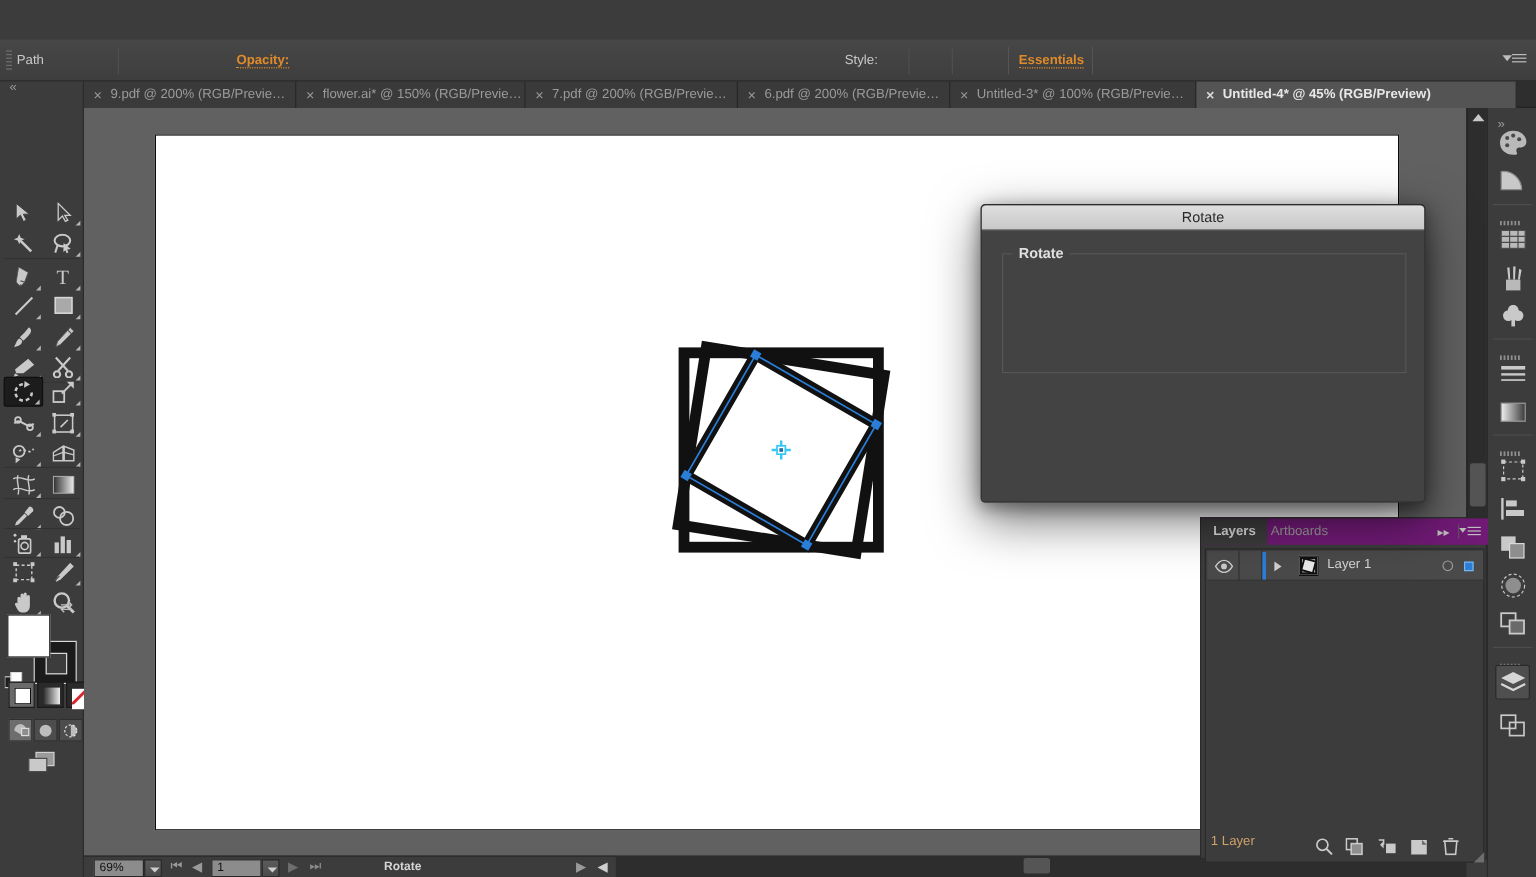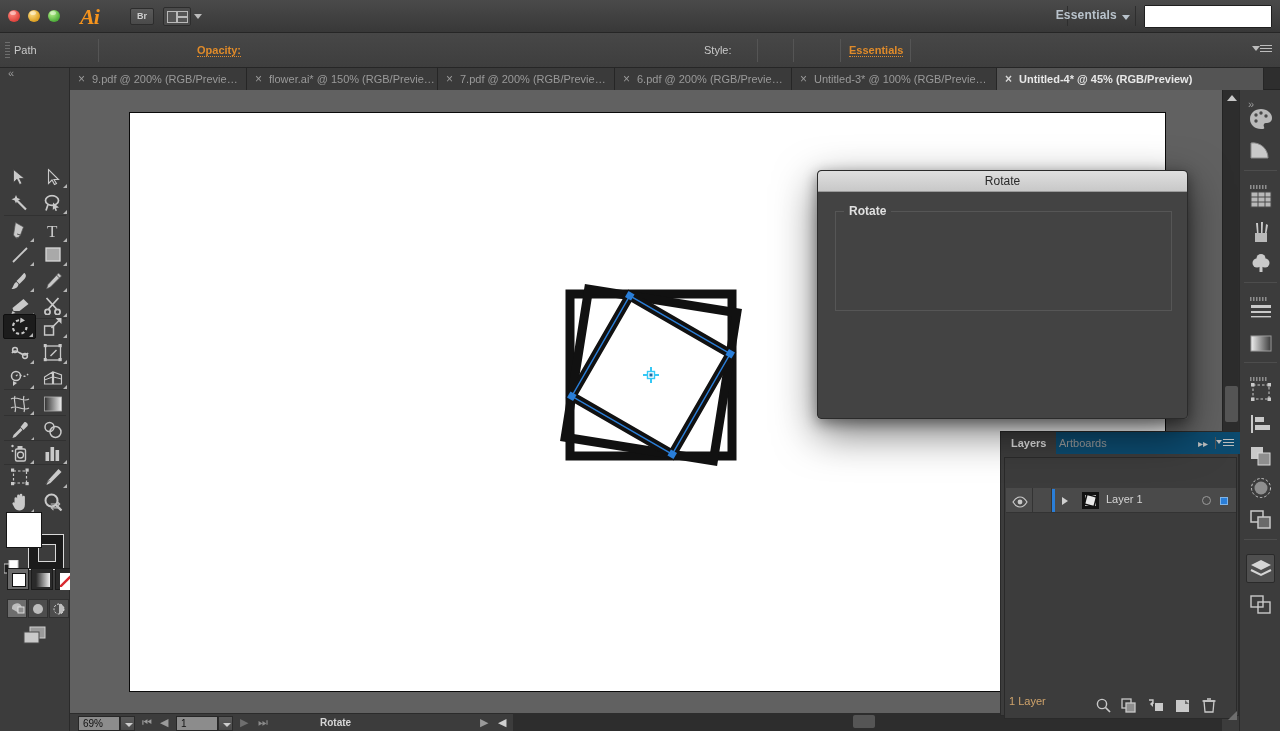--- a/index.html
+++ b/index.html
@@ -184,27 +184,27 @@
   .rd-btn { position: absolute; left: 6px; width: 29px; height: 29px; border-radius: 2px; }
   .rd-btn.on { background: #4f4f4f; border: 1px solid #2a2a2a; }
   .rd-div { position: absolute; left: 4px; width: 33px; height: 1px; background: #4d4d4d; }
   .rd-dots { position: absolute; left: 10px; width: 21px; height: 4px; }
 
   
   .layers {
     position: absolute; left: 1000px; top: 431px; width: 239px; height: 285px;
     background: #3c3c3c; border: 1px solid #2a2a2a;
   }
-  .layers-tabs { position: absolute; left: 0; top: 0; width: 239px; height: 22px; background: #0c4a6e; }
+  .layers-tabs { position: absolute; left: 0; top: 0; width: 239px; height: 22px; background: #701a75; }
   .ltab { position: absolute; top: 0; height: 22px; line-height: 22px; font-size: 11px; padding: 0 10px; color: #9a9a9a; }
   .ltab.active { background: #3c3c3c; color: #dcdcdc; font-weight: bold; }
   .layers-body { position: absolute; left: 3px; top: 25px; width: 233px; height: 262px; background: #3c3c3c; border: 1px solid #2a2a2a;}
   .layer-row {
     position: absolute; left: 1px; top: 1px; width: 230px; height: 25px;
-    background: #4a4a4a; border-bottom: 1px solid #333; margin-top: 29px;
+    background: #4a4a4a; border-bottom: 1px solid #333;
   }
   .lr-eye { position: absolute; left: 6px; top: 6px; }
   .lr-divcol { position: absolute; left: 26px; top: 0; width: 1px; height: 25px; background: #333; }
   .lr-divcol2 { position: absolute; left: 45px; top: 0; width: 1px; height: 25px; background: #333; }
   .lr-sel { position: absolute; left: 46px; top: 1px; width: 3px; height: 23px; background: #2a7ed8; }
   .lr-tri { position: absolute; left: 56px; top: 9px; width:0;height:0;border-top:4px solid transparent;border-bottom:4px solid transparent;border-left:6px solid #cfcfcf; }
   .lr-thumb { position: absolute; left: 76px; top: 4px; width: 17px; height: 17px; background: #e8e8e8; border:1px solid #111;}
   .lr-name { position: absolute; left: 100px; top: 5px; font-size: 11px; color: #d5d5d5; }
   .lr-target { position: absolute; right: 25px; top: 8px; width: 9px; height: 9px; border: 1px solid #9a9a9a; border-radius: 50%; }
   .lr-sqr { position: absolute; right: 8px; top: 9px; width: 8px; height: 8px; background: #2a7ed8; border: 1px solid #7fb4e8; }
@@ -237,38 +237,20 @@
   .group-legend {
     position: absolute; left: 8px; top: -8px; background: #434343;
     padding: 0 5px; font-size: 12px; color: #e0e0e0; font-weight: bold;
   }
 </style>
 </head>
 <body>
 
 <div id="app">
 
-  <div class="titlebar">
-    <div class="traffic">
-      <div class="tl tl-r"></div>
-      <div class="tl tl-y"></div>
-      <div class="tl tl-g"></div>
-    </div>
-    <div class="ai-logo">Ai</div>
-    <div class="br-btn">Br</div>
-    <div class="arrange-btn">
-        <div class="g"></div>
-      </div>
-    <div class="cav"></div>
-    <div class="essentials-sep"></div>
-    <div class="essentials">Essentials</div>
-    <div class="ess-arrow"></div>
-    <div class="essentials-sep2"></div>
-    <div class="search-box" placeholder=""></div>
-  </div>
 
   <div class="controlbar">
     <div class="grip">
       <i></i>
         <i></i>
         <i></i>
         <i></i>
         <i></i>
         <i></i>
     </div>

